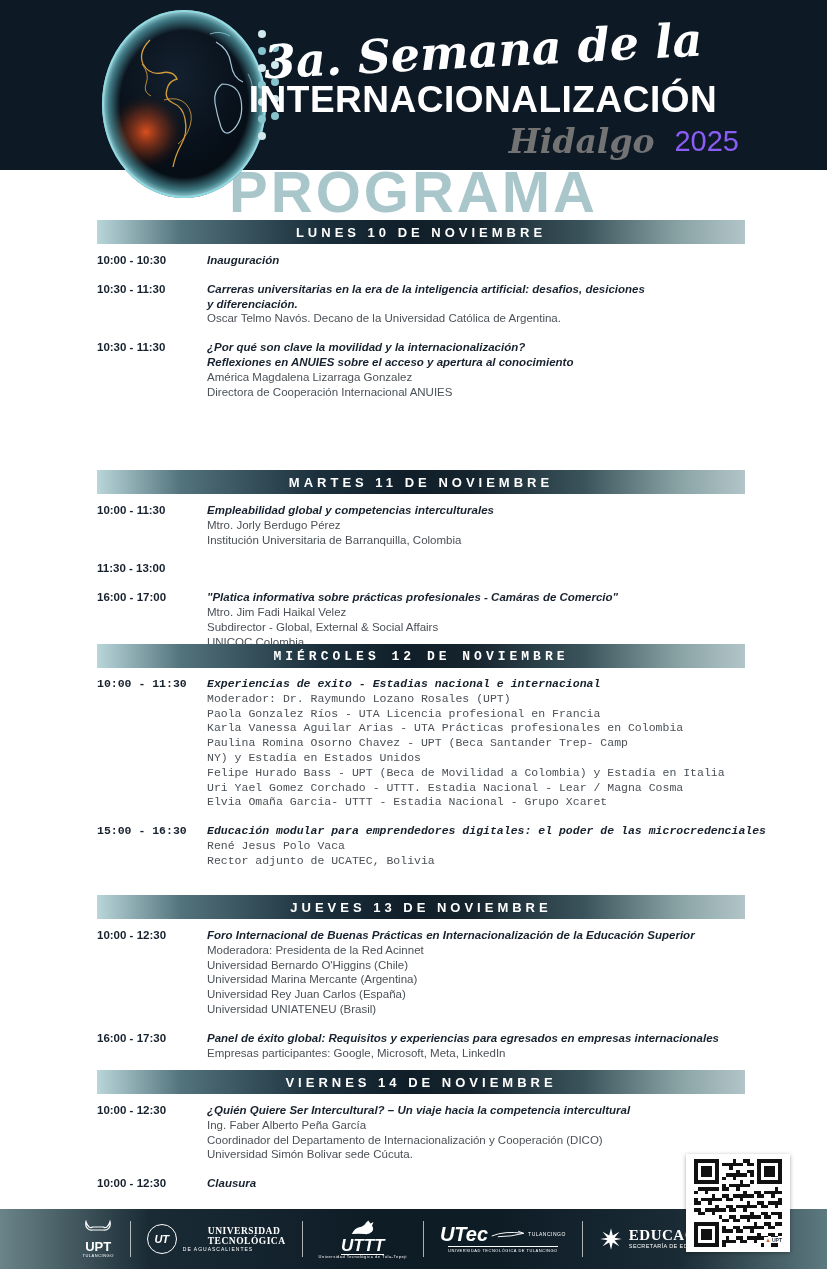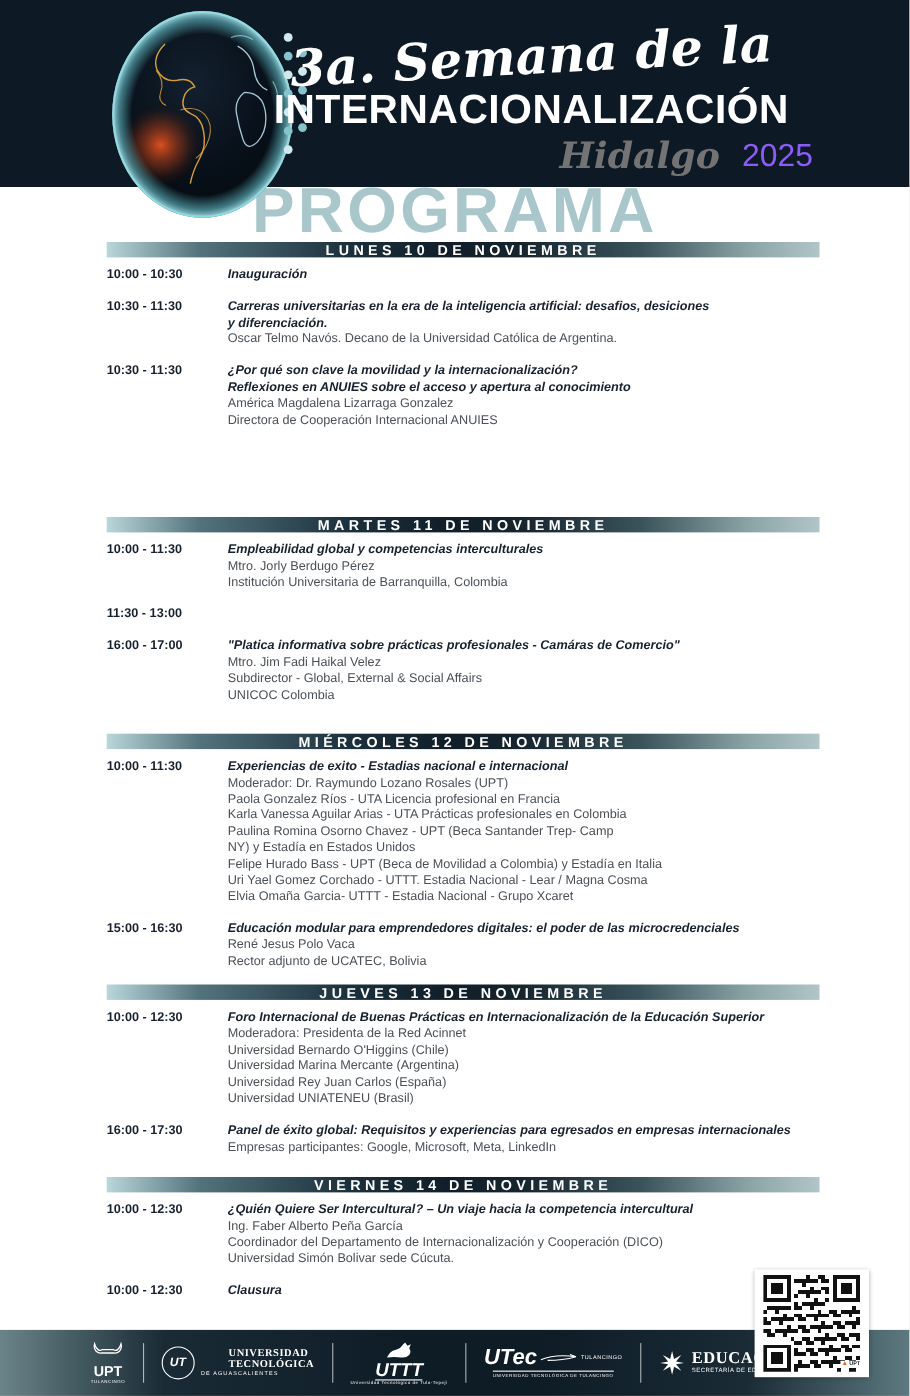--- a/index.html
+++ b/index.html
@@ -20,21 +20,21 @@
   .t-sub{text-align:right;padding-right:4px;margin-top:4px;}
   .t-hidalgo{font-family:"DejaVu Serif", serif;font-style:italic;font-weight:bold;
              font-size:33px;color:#737373;}
   .t-year{font-size:29px;font-weight:400;color:#8b5cf6;margin-left:20px;vertical-align:2px;}
 
   .programa{position:absolute;left:0;top:163px;width:827px;text-align:center;z-index:2;
             font-size:58px;font-weight:800;letter-spacing:3px;color:#a9c7cb;line-height:1;}
 
   
   .day{position:absolute;left:97px;width:648px;}
-  .day-bar{height:14px;background:linear-gradient(90deg,#b9d6da 0%,#53737c 13%,#1b303c 34%,
+  .day-bar{height:24px;background:linear-gradient(90deg,#b9d6da 0%,#53737c 13%,#1b303c 34%,
            #101e29 48%,#16242e 58%,#3a535b 75%,#8aa4a6 90%,#b2c5c8 100%);
            display:flex;align-items:center;justify-content:center;}
   .day-bar span{color:#ffffff;font-size:13px;font-weight:800;letter-spacing:4px;white-space:nowrap;}
   .events{padding-top:9px;}
   .event{display:flex;margin-bottom:14px;}
   .time{width:110px;flex:none;font-size:11.5px;font-weight:bold;color:#17222e;line-height:14.8px;}
   .ebody{flex:1;}
   .etitle{font-size:11.5px;font-weight:bold;font-style:italic;color:#17222e;line-height:14.8px;white-space:nowrap;}
   .edetail{font-size:11.5px;color:#4b5157;line-height:14.8px;white-space:nowrap;}
 
@@ -182,21 +182,21 @@
             <div class="time">16:00 - 17:00</div>
             <div class="ebody">
               <div class="etitle">"Platica informativa sobre prácticas profesionales - Camáras de Comercio"</div>
               <div class="edetail">Mtro. Jim Fadi Haikal Velez</div>
               <div class="edetail">Subdirector - Global, External &amp; Social Affairs</div>
               <div class="edetail">UNICOC Colombia</div>
             </div>
           </div>
         </div>
       </section>
-      <section class="day" style="top: 667px;">
+      <section class="day" style="top: 644px; font-family: Liberation Mono, monospace;">
         <div class="day-bar">
           <span>MIÉRCOLES 12 DE NOVIEMBRE</span>
         </div>
         <div class="events">
           <div class="event">
             <div class="time">10:00 - 11:30</div>
             <div class="ebody">
               <div class="etitle">Experiencias de exito - Estadias nacional e internacional</div>
               <div class="edetail">Moderador: Dr. Raymundo Lozano Rosales (UPT)</div>
               <div class="edetail">Paola Gonzalez Ríos - UTA Licencia profesional en Francia</div>

